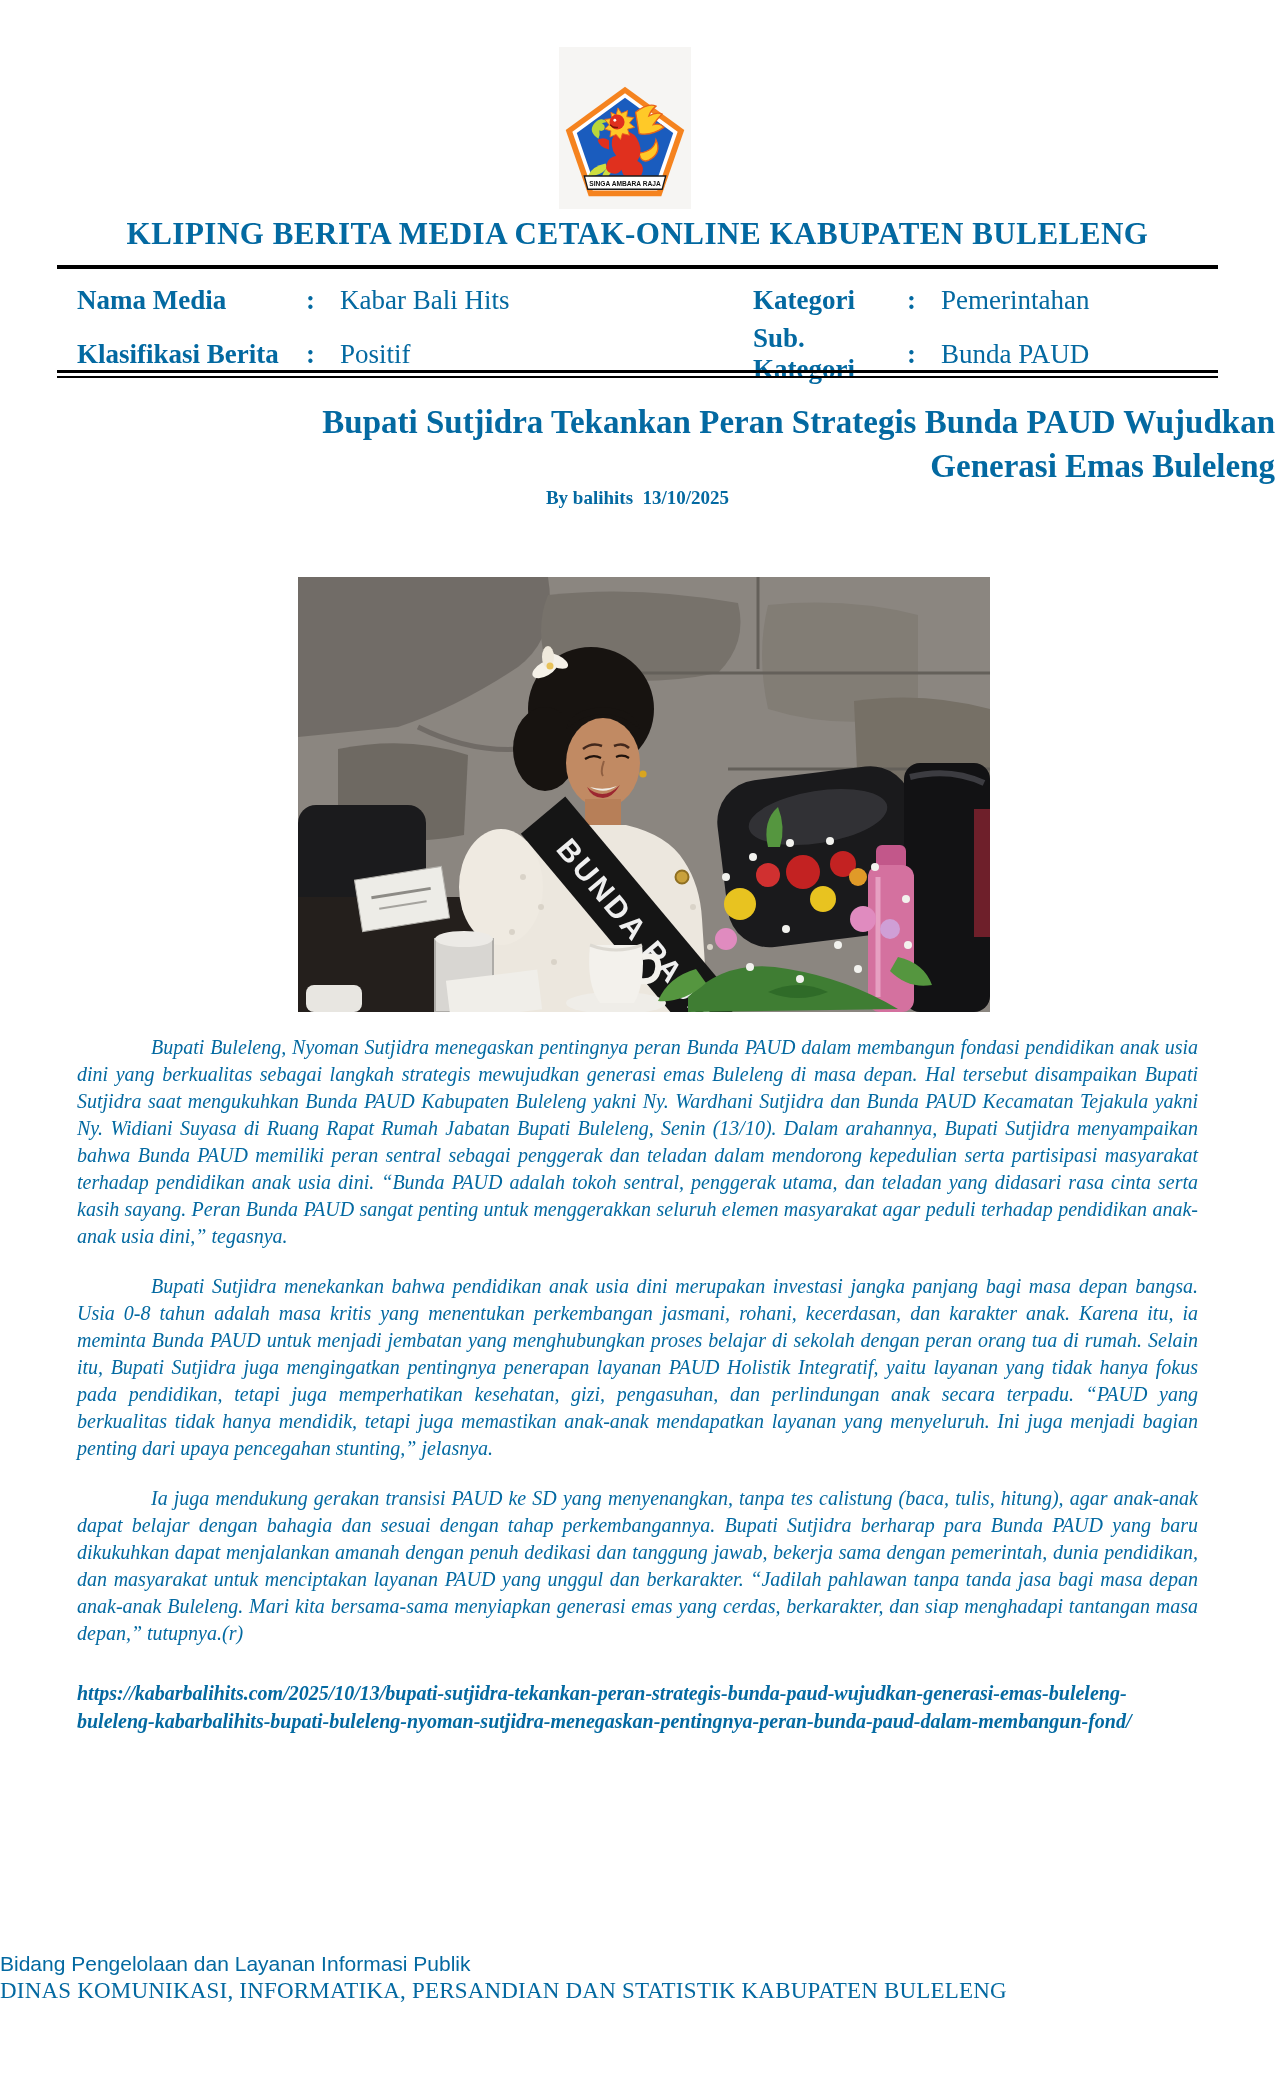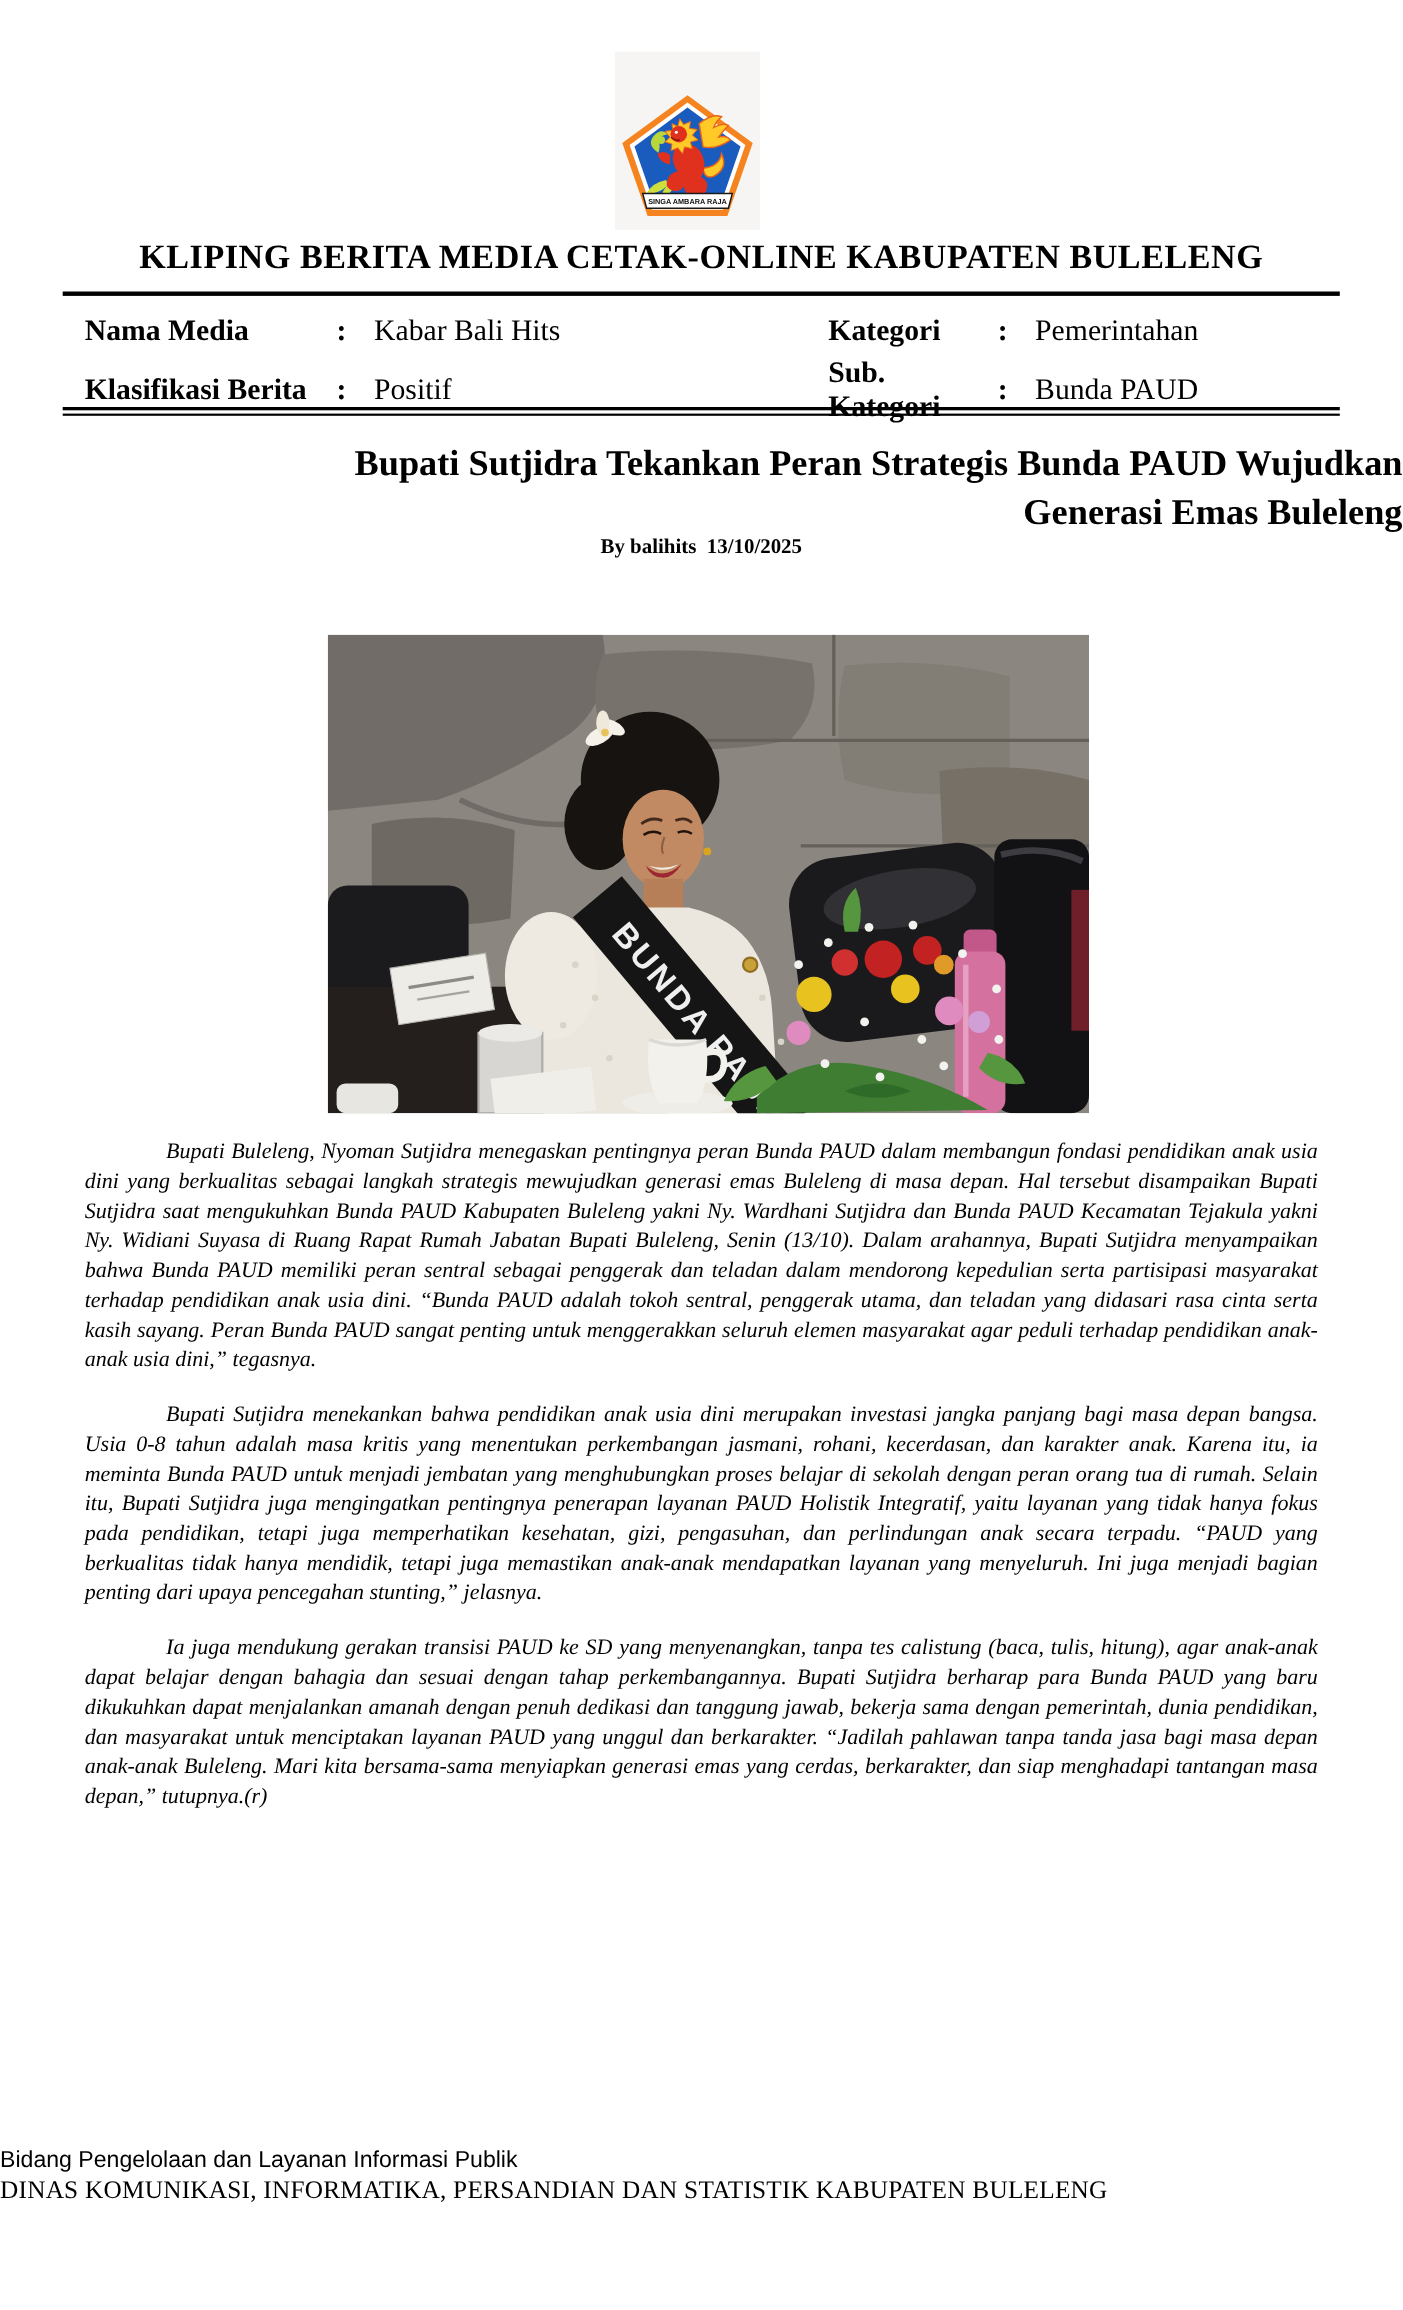--- a/index.html
+++ b/index.html
@@ -1,18 +1,18 @@
 <!DOCTYPE html>
 <html><head>
 <meta charset="utf-8">
 <style>
   html,body{margin:0;padding:0;background:#ffffff;}
   .page{
     position:relative;width:1275px;height:2100px;margin:0 auto;
-    background:#ffffff;color:#000000;overflow:hidden;
+    background:#ffffff;color:#0369a1;overflow:hidden;
     font-family:"Liberation Serif", serif;
   }
   
   .logo-box{
     position:absolute;left:559px;top:47px;width:132px;height:162px;
     background:#f6f5f3;display:flex;align-items:flex-end;justify-content:center;
     padding-bottom:10px;box-sizing:border-box;
   }
   
   .kliping-title{
@@ -249,18 +249,19 @@
         </g>
         <path d="M470,415 q30,-14 60,0 q-30,12 -60,0z" fill="#2f6b28"></path>
       </g>
     </svg>
   </div>
 
   <div class="body-text">
     <p>Bupati Buleleng, Nyoman Sutjidra menegaskan pentingnya peran Bunda PAUD dalam membangun fondasi pendidikan anak usia dini yang berkualitas sebagai langkah strategis mewujudkan generasi emas Buleleng di masa depan. Hal tersebut disampaikan Bupati Sutjidra saat mengukuhkan Bunda PAUD Kabupaten Buleleng yakni Ny. Wardhani Sutjidra dan Bunda PAUD Kecamatan Tejakula yakni Ny. Widiani Suyasa di Ruang Rapat Rumah Jabatan Bupati Buleleng, Senin (13/10). Dalam arahannya, Bupati Sutjidra menyampaikan bahwa Bunda PAUD memiliki peran sentral sebagai penggerak dan teladan dalam mendorong kepedulian serta partisipasi masyarakat terhadap pendidikan anak usia dini. “Bunda PAUD adalah tokoh sentral, penggerak utama, dan teladan yang didasari rasa cinta serta kasih sayang. Peran Bunda PAUD sangat penting untuk menggerakkan seluruh elemen masyarakat agar peduli terhadap pendidikan anak-anak usia dini,” tegasnya.</p>
     <p>Bupati Sutjidra menekankan bahwa pendidikan anak usia dini merupakan investasi jangka panjang bagi masa depan bangsa. Usia 0-8 tahun adalah masa kritis yang menentukan perkembangan jasmani, rohani, kecerdasan, dan karakter anak. Karena itu, ia meminta Bunda PAUD untuk menjadi jembatan yang menghubungkan proses belajar di sekolah dengan peran orang tua di rumah. Selain itu, Bupati Sutjidra juga mengingatkan pentingnya penerapan layanan PAUD Holistik Integratif, yaitu layanan yang tidak hanya fokus pada pendidikan, tetapi juga memperhatikan kesehatan, gizi, pengasuhan, dan perlindungan anak secara terpadu. “PAUD yang berkualitas tidak hanya mendidik, tetapi juga memastikan anak-anak mendapatkan layanan yang menyeluruh. Ini juga menjadi bagian penting dari upaya pencegahan stunting,” jelasnya.</p>
     <p>Ia juga mendukung gerakan transisi PAUD ke SD yang menyenangkan, tanpa tes calistung (baca, tulis, hitung), agar anak-anak dapat belajar dengan bahagia dan sesuai dengan tahap perkembangannya. Bupati Sutjidra berharap para Bunda PAUD yang baru dikukuhkan dapat menjalankan amanah dengan penuh dedikasi dan tanggung jawab, bekerja sama dengan pemerintah, dunia pendidikan, dan masyarakat untuk menciptakan layanan PAUD yang unggul dan berkarakter. “Jadilah pahlawan tanpa tanda jasa bagi masa depan anak-anak Buleleng. Mari kita bersama-sama menyiapkan generasi emas yang cerdas, berkarakter, dan siap menghadapi tantangan masa depan,” tutupnya.(r)</p>
+    <div class="source-url">https://kabarbalihits.com/2025/10/13/bupati-sutjidra-tekankan-peran-strategis-bunda-paud-wujudkan-generasi-emas-buleleng-buleleng-kabarbalihits-bupati-buleleng-nyoman-sutjidra-menegaskan-pentingnya-peran-bunda-paud-dalam-membangun-fond/</div>
   </div>
 
   <div class="footer-line1">Bidang Pengelolaan dan Layanan Informasi Publik</div>
   <div class="footer-line2">DINAS KOMUNIKASI, INFORMATIKA, PERSANDIAN DAN STATISTIK KABUPATEN BULELENG</div>
 
 </div>
 
 </body></html>

